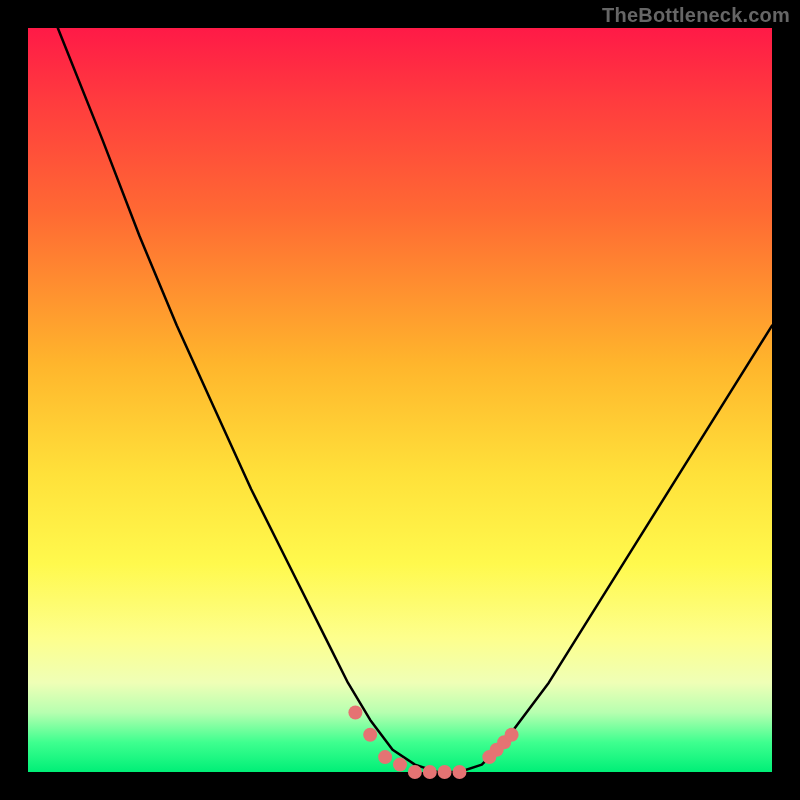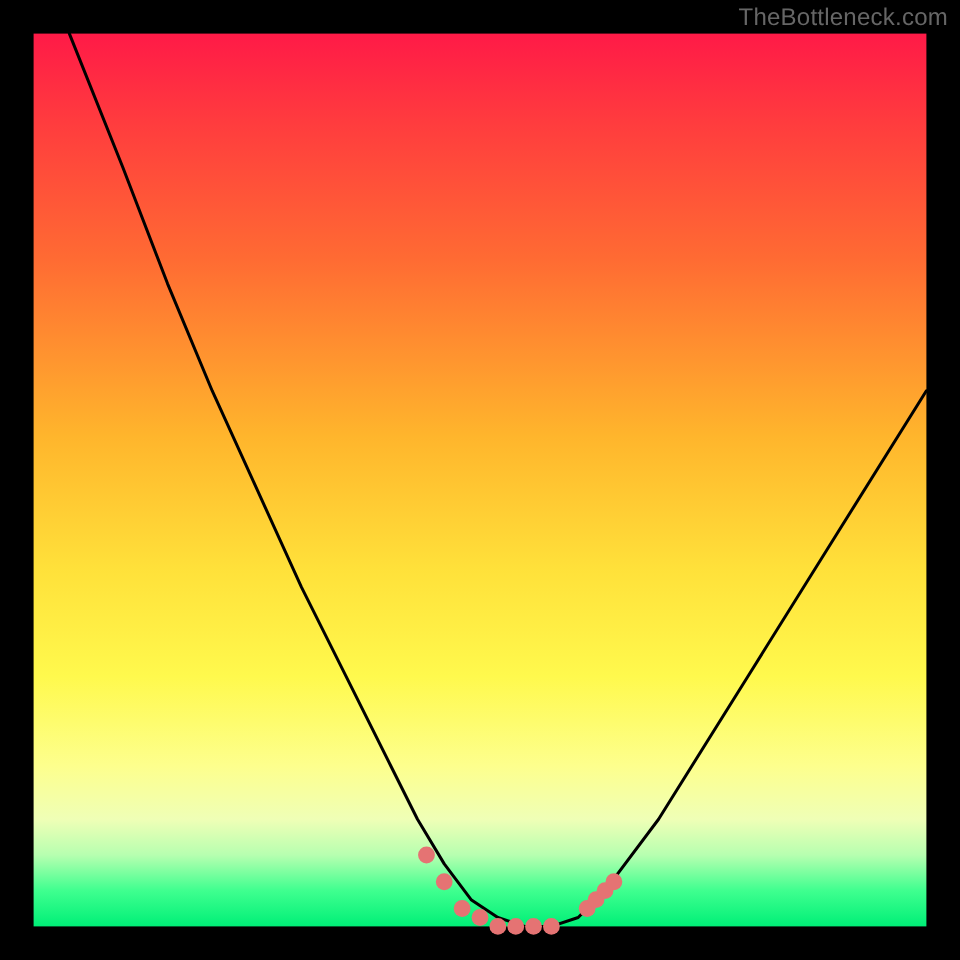--- a/index.html
+++ b/index.html
@@ -40,21 +40,21 @@
       #3fff8f 96%,
       #00ef77 100%
     );
   }
   .attribution {
     position: absolute;
     top: 4px;
     right: 10px;
     color: #666;
     font-size: 20px;
-    font-weight: 400;
+    font-weight: 700;
     letter-spacing: 0.2px;
     user-select: text;
   }
   svg.curve {
     position: absolute;
     left: 28px;
     top: 28px;
     width: 744px;
     height: 744px;
     overflow: visible;

